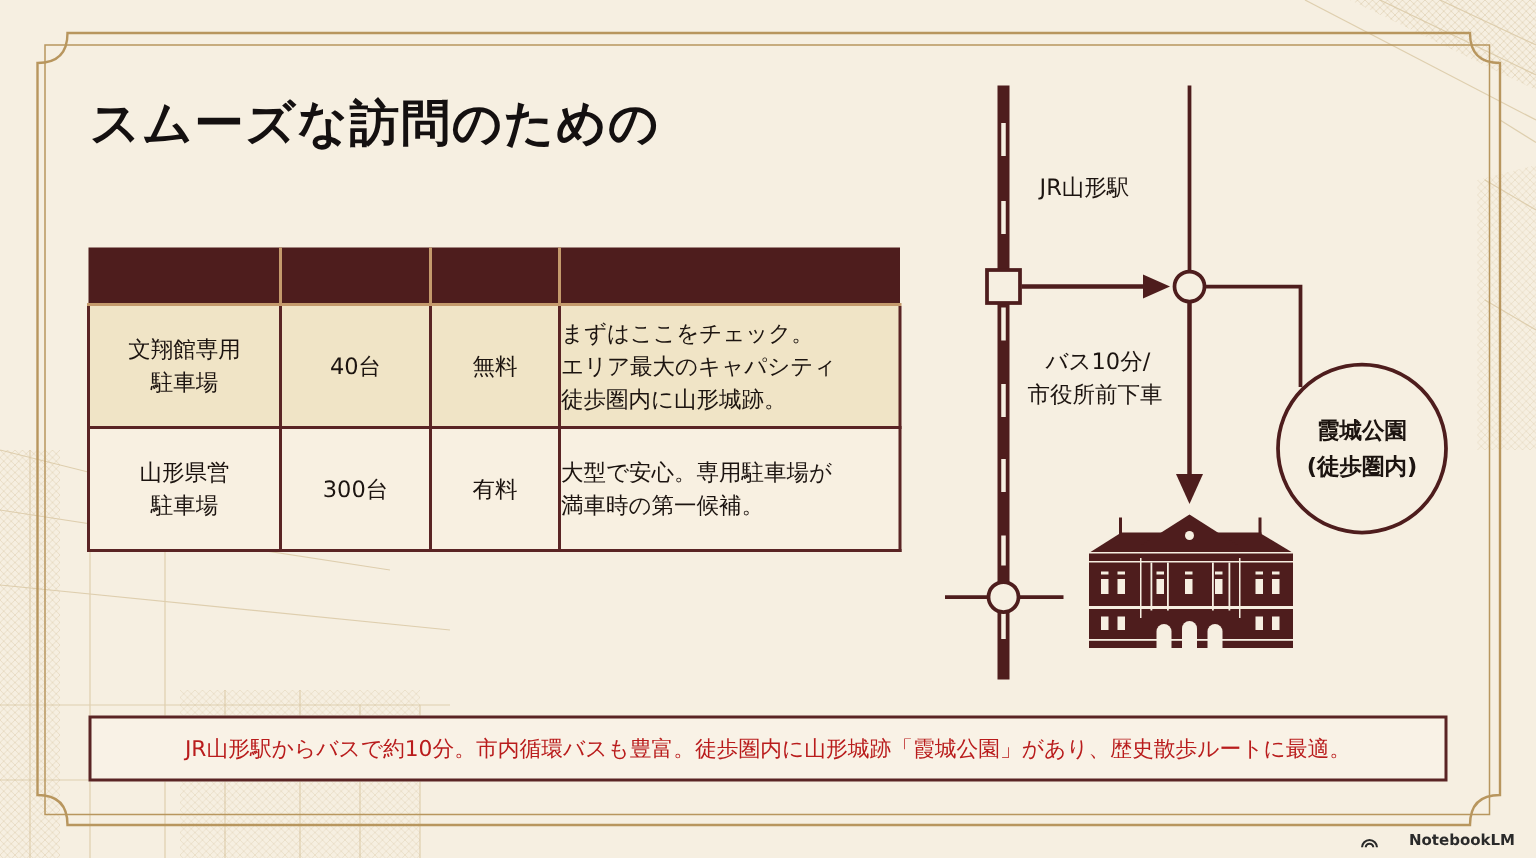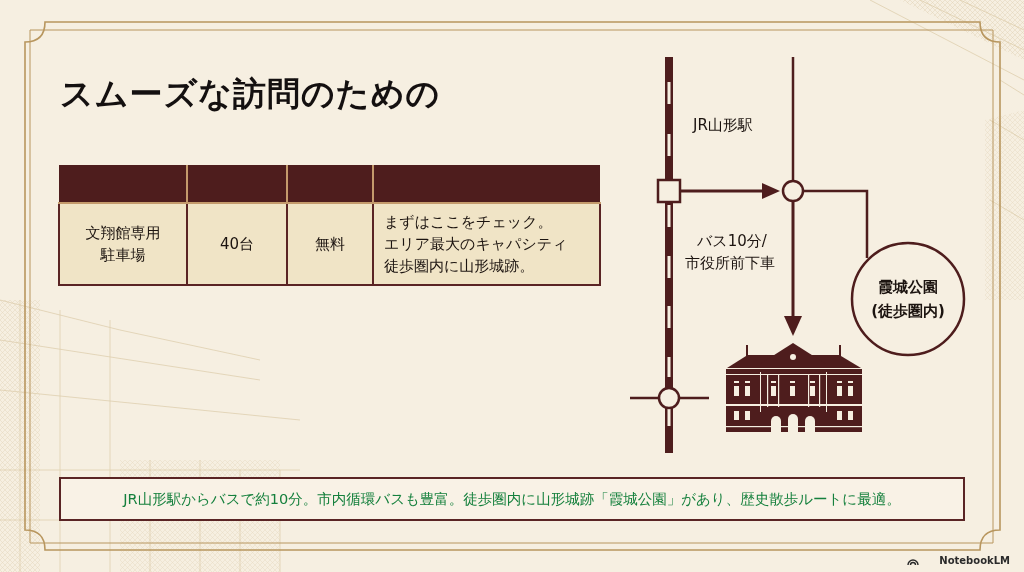--- a/index.html
+++ b/index.html
@@ -10,21 +10,21 @@
     color: #1c1410;
     position: relative;
   }
   .bg-sketch { position: absolute; inset: 0; pointer-events: none; }
   .frame { position: absolute; inset: 0; pointer-events: none; }
 
   .title {
     position: absolute; left: 60px; top: 58px;
     font-family: "DejaVu Serif", "Liberation Serif", serif;
     font-weight: bold; font-size: 33px; line-height: 47px;
-    color: #141010; letter-spacing: 1px; margin-top: 12px;
+    color: #141010; letter-spacing: 1px;
   }
 
   table.matrix {
     position: absolute; left: 58px; top: 165px;
     width: 541px; border-collapse: collapse;
     table-layout: fixed;
   }
   table.matrix th {
     background: #4e1d1d; height: 38px;
     border-right: 2px solid #c49a6c;
@@ -33,27 +33,27 @@
   table.matrix th:last-child { border-right: 0; }
   table.matrix td {
     border: 2px solid #5a2424;
     font-size: 15px; line-height: 22px;
     background: #f8f0e1;
     height: 82px;
     vertical-align: middle;
   }
   table.matrix tr.highlight td { background: #f0e4c6; }
   td.name, td.count, td.fee { text-align: center; font-size: 16px; }
-  td.note { text-align: left; padding-left: 10px; font-size: 15px; }
+  td.note { text-align: left; padding-left: 0; font-size: 15px; }
 
   .footer-box {
     position: absolute; left: 59px; top: 477px; width: 906px; height: 44px;
     border: 2px solid #5a2424; background: #f9f2e6;
     display: flex; align-items: center; justify-content: center;
-    font-size: 14.5px; color: #15803d;
+    font-size: 14.5px; color: #b91c1c;
   }
 
   .diagram { position: absolute; left: 0; top: 0; width: 1024px; height: 572px; }
   .label-text { font-family: "DejaVu Sans", "Liberation Sans", sans-serif; fill: #1c1410; }
 
   .nlm-badge {
     position: absolute; right: 14px; bottom: 6px;
     font-size: 10px; color: #2a2a2a; display: flex; align-items: center; gap: 20px;
     font-weight: bold;
   }
@@ -111,20 +111,32 @@
       <td class="name">
         <div>文翔館専用</div>
         <div>駐車場</div>
       </td>
       <td class="count">40台</td>
       <td class="fee">無料</td>
       <td class="note">
         <div>まずはここをチェック。</div>
         <div>エリア最大のキャパシティ</div>
         <div>徒歩圏内に山形城跡。</div>
+      </td>
+    </tr>
+    <tr>
+      <td class="name">
+        <div>山形県営</div>
+        <div>駐車場</div>
+      </td>
+      <td class="count">300台</td>
+      <td class="fee">有料</td>
+      <td class="note">
+        <div>大型で安心。専用駐車場が</div>
+        <div>満車時の第一候補。</div>
       </td>
     </tr>
   </tbody>
 </table>
 
 <svg class="diagram" width="1024" height="572" viewBox="0 0 1024 572">
 
   <g>
     <rect x="665" y="57" width="8" height="396" fill="#4e1d1d"></rect>
     <g fill="#f6efe1">

